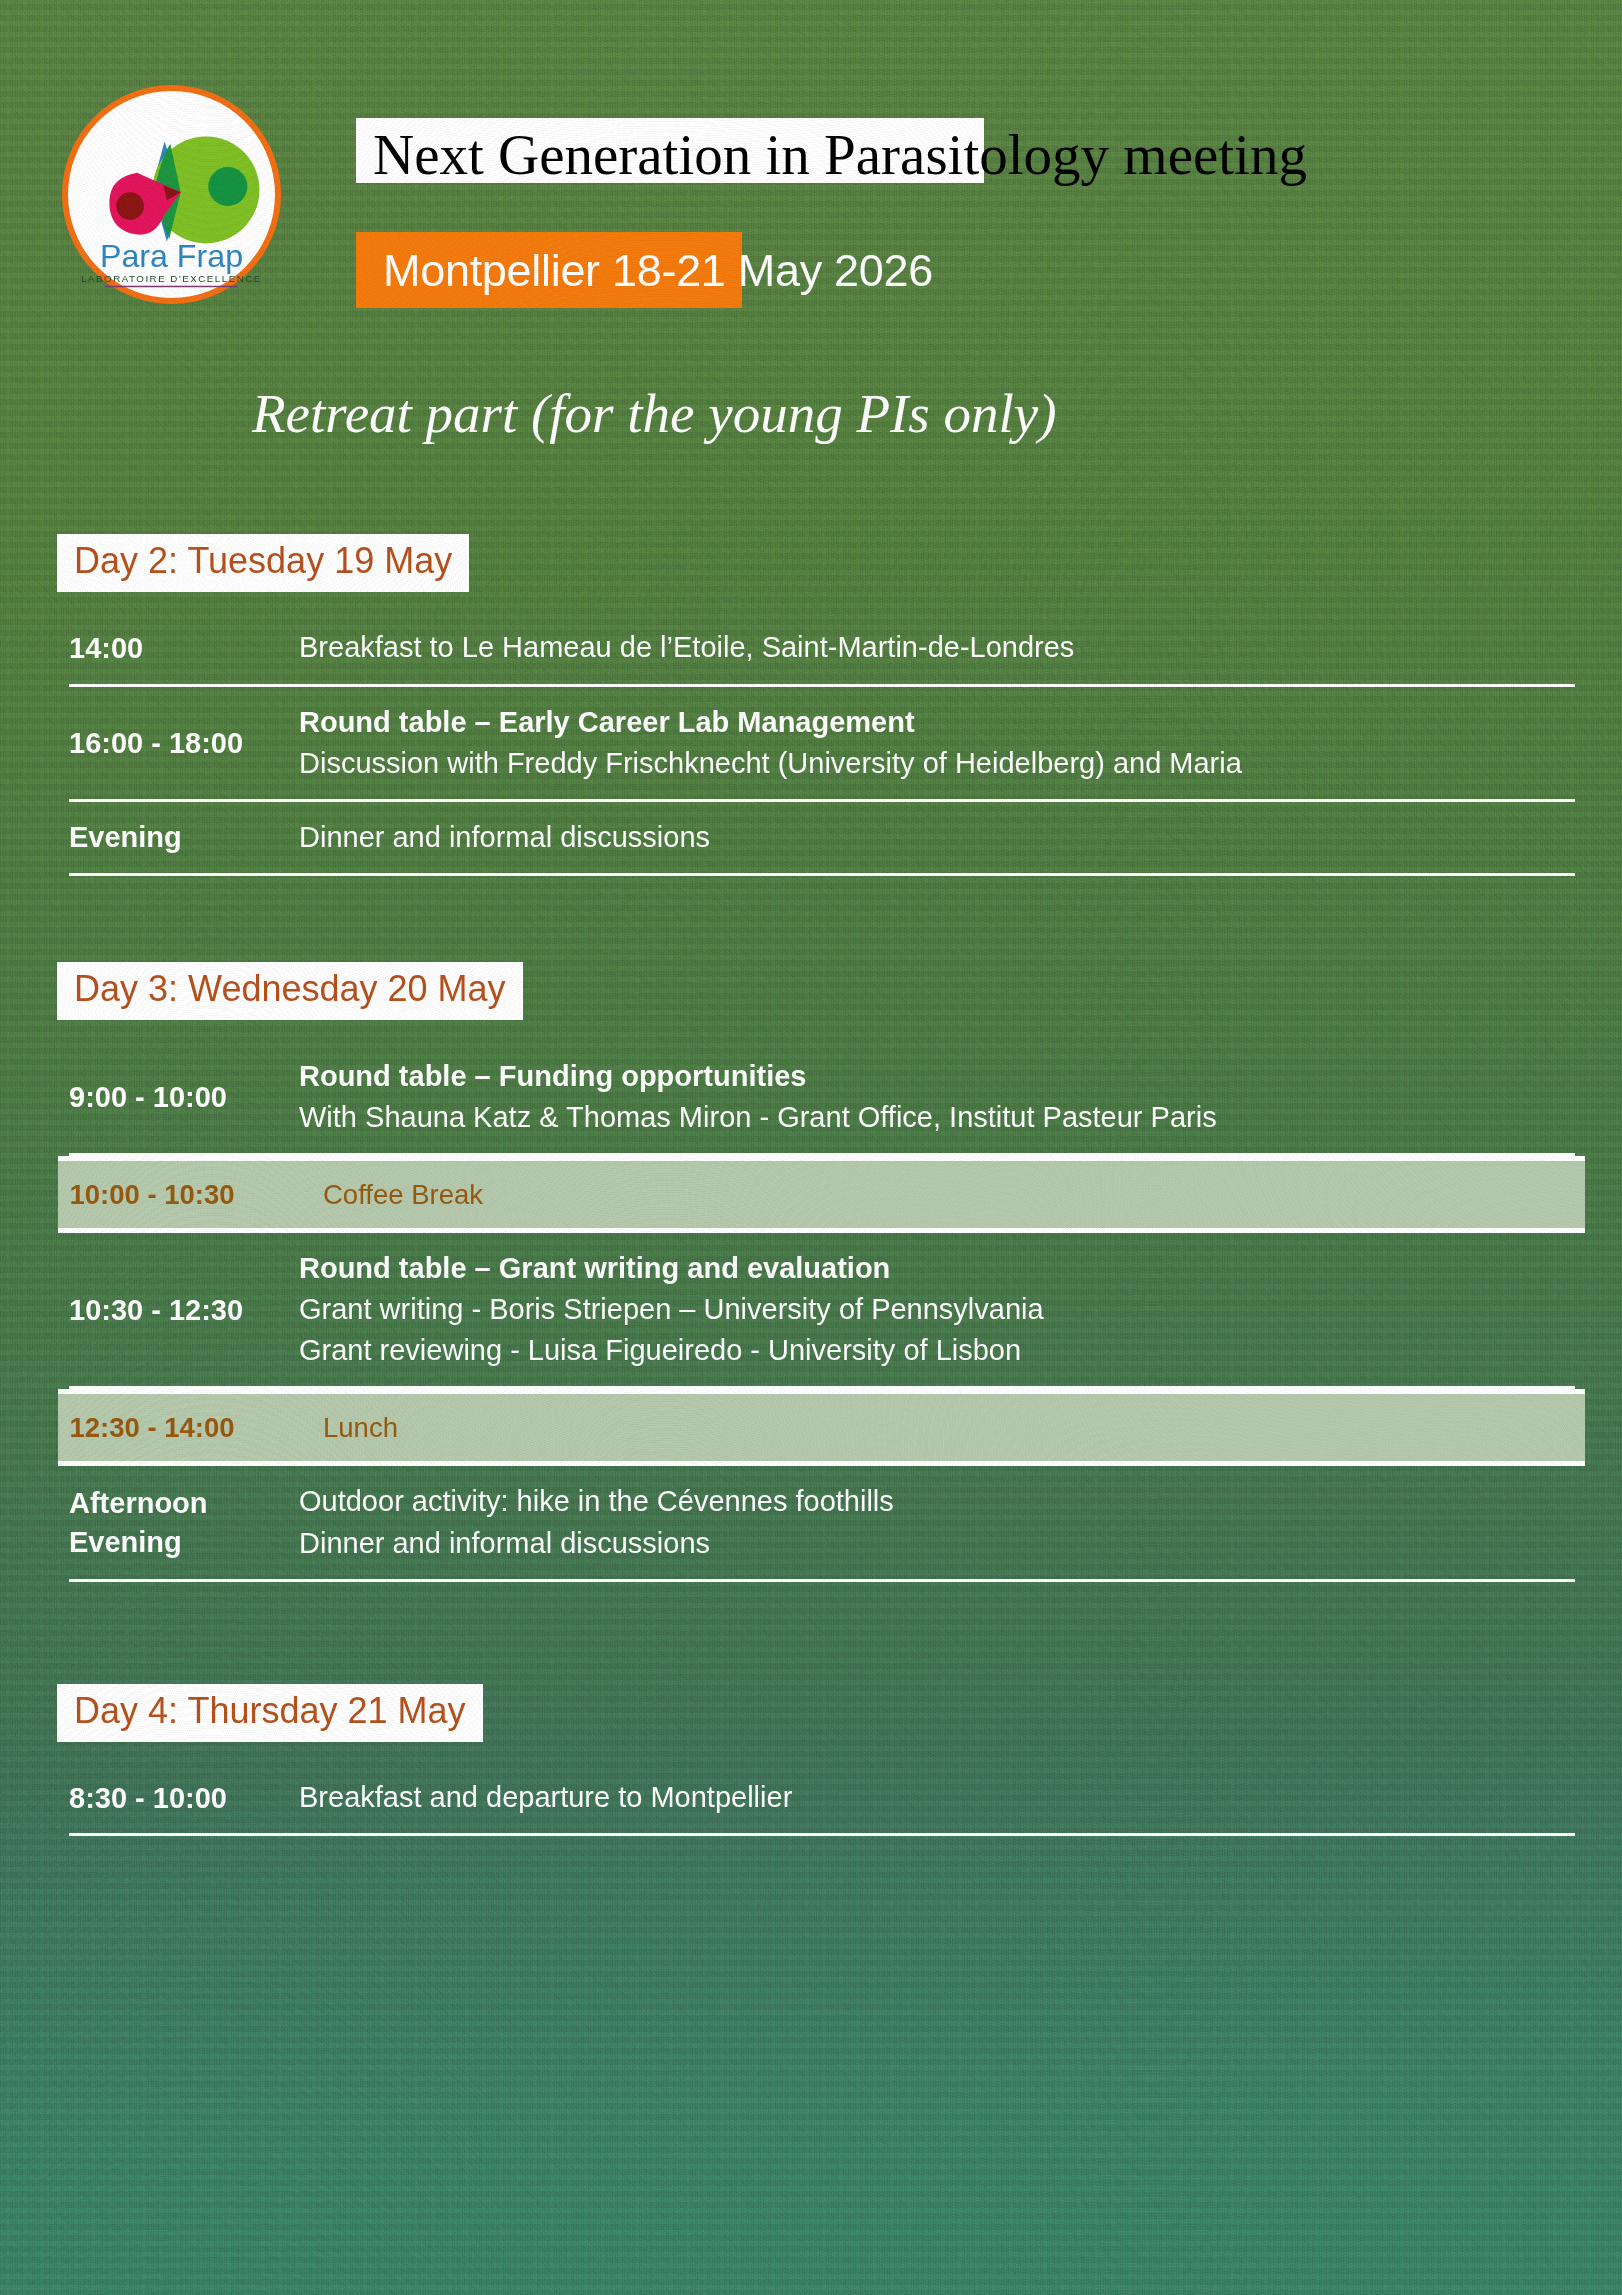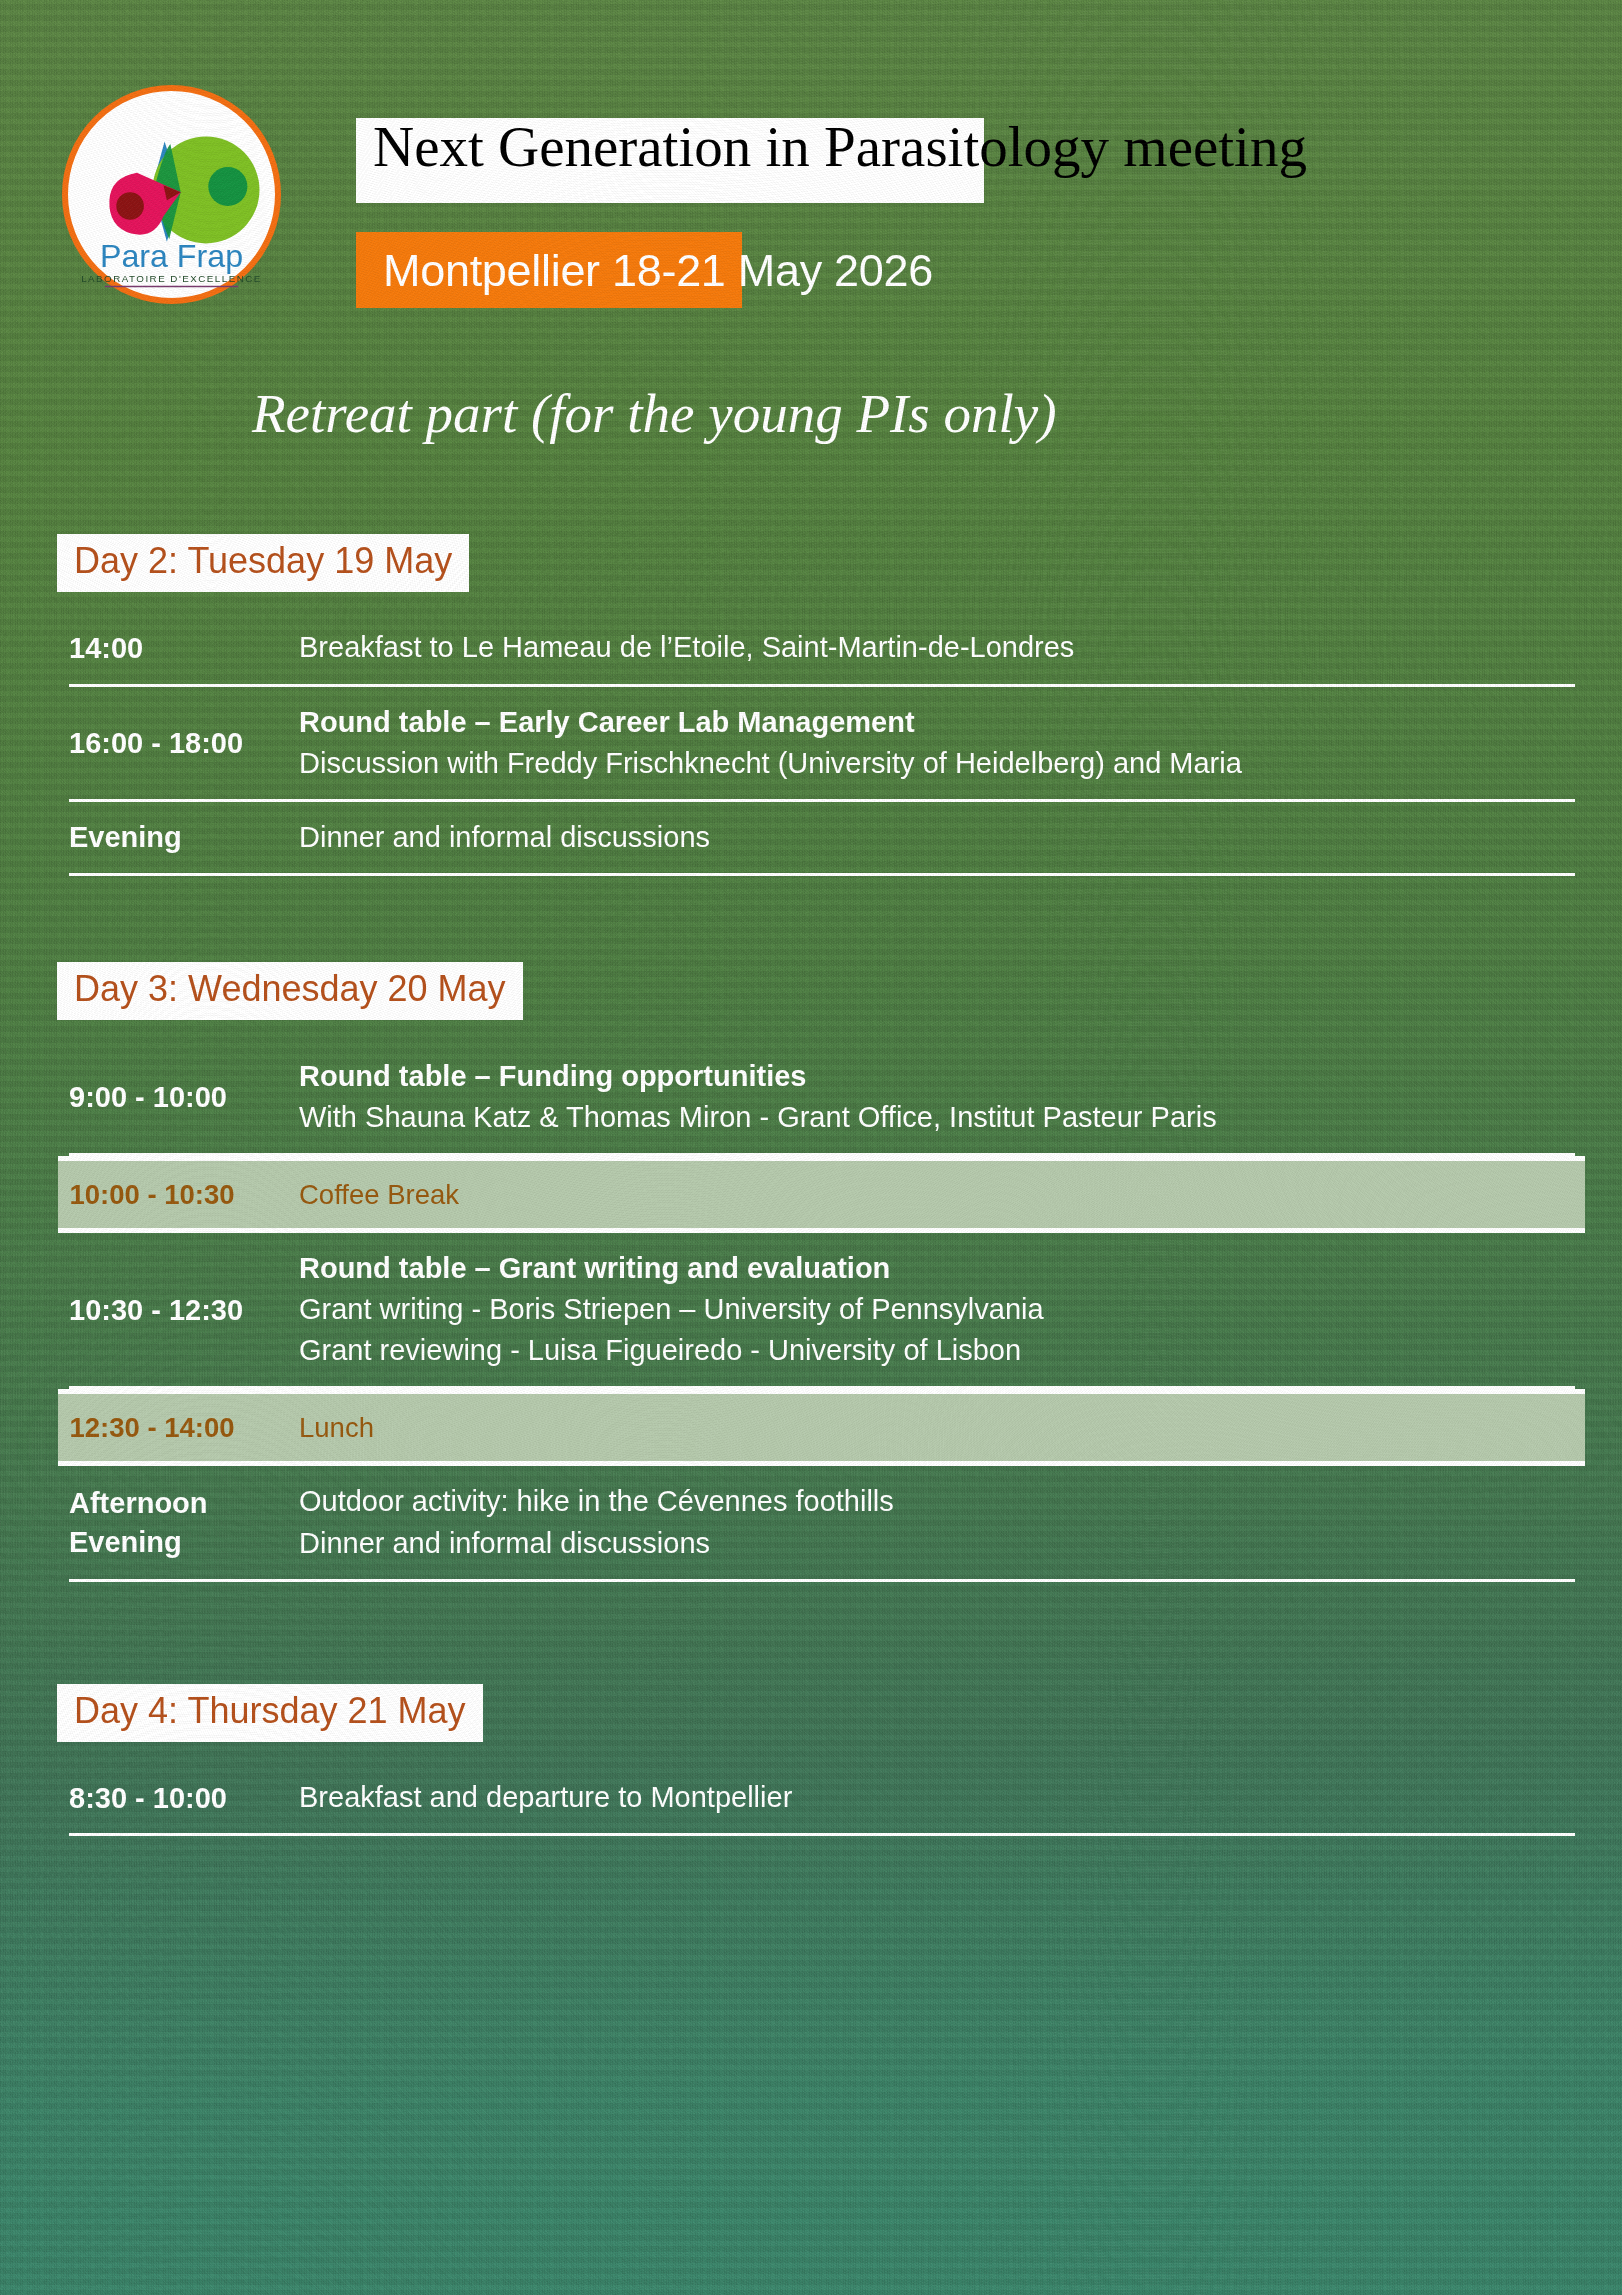--- a/index.html
+++ b/index.html
@@ -71,24 +71,24 @@
     border: 6.9px solid #F36F13;
   }
   .logo-badge svg { display: block; width: 100%; height: 100%; }
 
   
   .title-band {
     position: absolute;
     left: 356px;
     top: 118px;
     width: 628px;
-    height: 85px;
+    height: 65px;
     background: #ffffff;
     display: flex;
-    align-items: flex-start;
+    align-items: flex-end;
     padding-left: 17px;
   }
   .title-band .title-text {
     font-family: "Liberation Serif", "DejaVu Serif", serif;
     font-size: 57px;
     line-height: 1;
     color: #000000;
     white-space: nowrap;
   }
 
@@ -206,20 +206,21 @@
     font-size: 27.5px;
     font-weight: bold;
     color: #97590F;
     line-height: 1.2;
   }
   .break-row .desc-col {
     font-size: 27.5px;
     font-weight: 400;
     color: #97590F;
     line-height: 1.2;
+    margin-left: 24px;
   }
 
   .spacer-lg { height: 86px; }
   .spacer-xl { height: 102px; }
 </style>
 </head>
 <body>
 
 <div id="poster">
   <div id="content">

